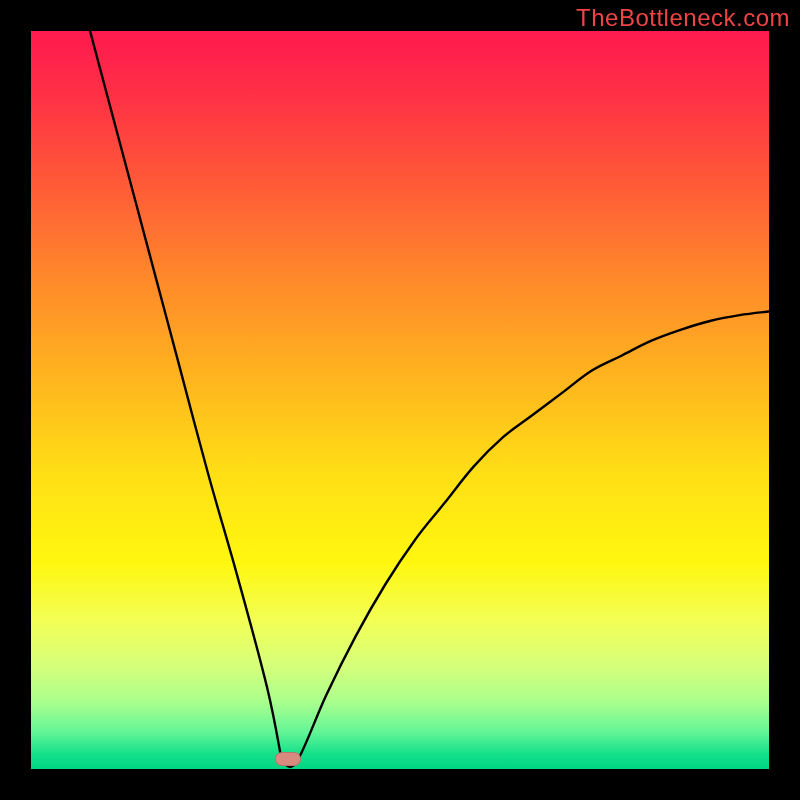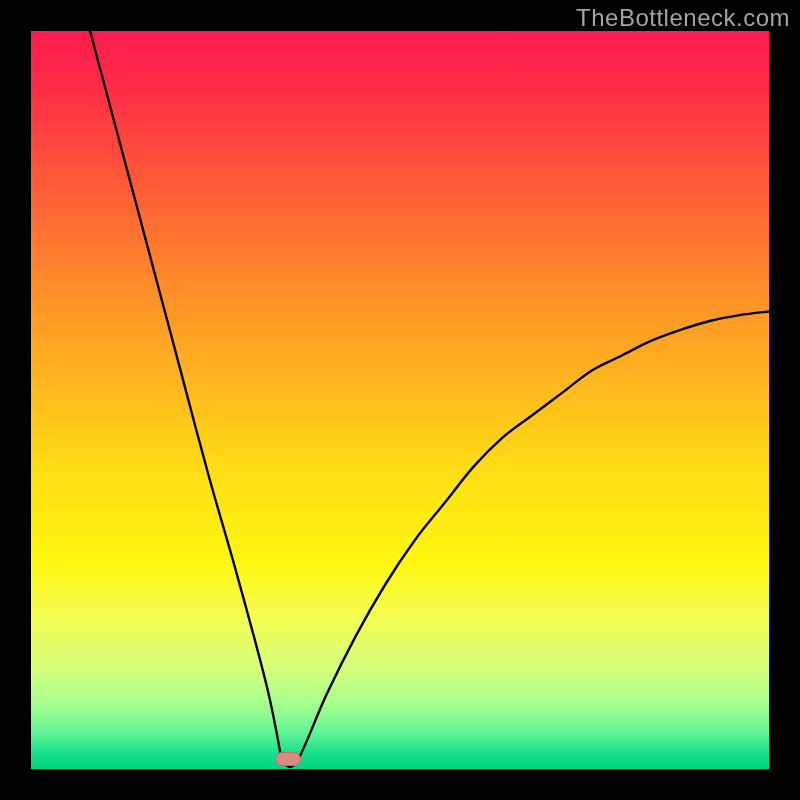--- a/index.html
+++ b/index.html
@@ -39,21 +39,21 @@
       #63f596 95%,
       #13e08a 98%,
       #00d582 100%
     );
     overflow: hidden;
   }
   .watermark {
     position: absolute;
     top: 4px;
     right: 10px;
-    color: #a3a3a3;
+    color: #ef4444;
     font-size: 24px;
     letter-spacing: 0.5px;
     z-index: 5;
     user-select: none;
     margin-left: 36px;
   }
   svg.curve {
     position: absolute;
     left: 0;
     top: 0;

